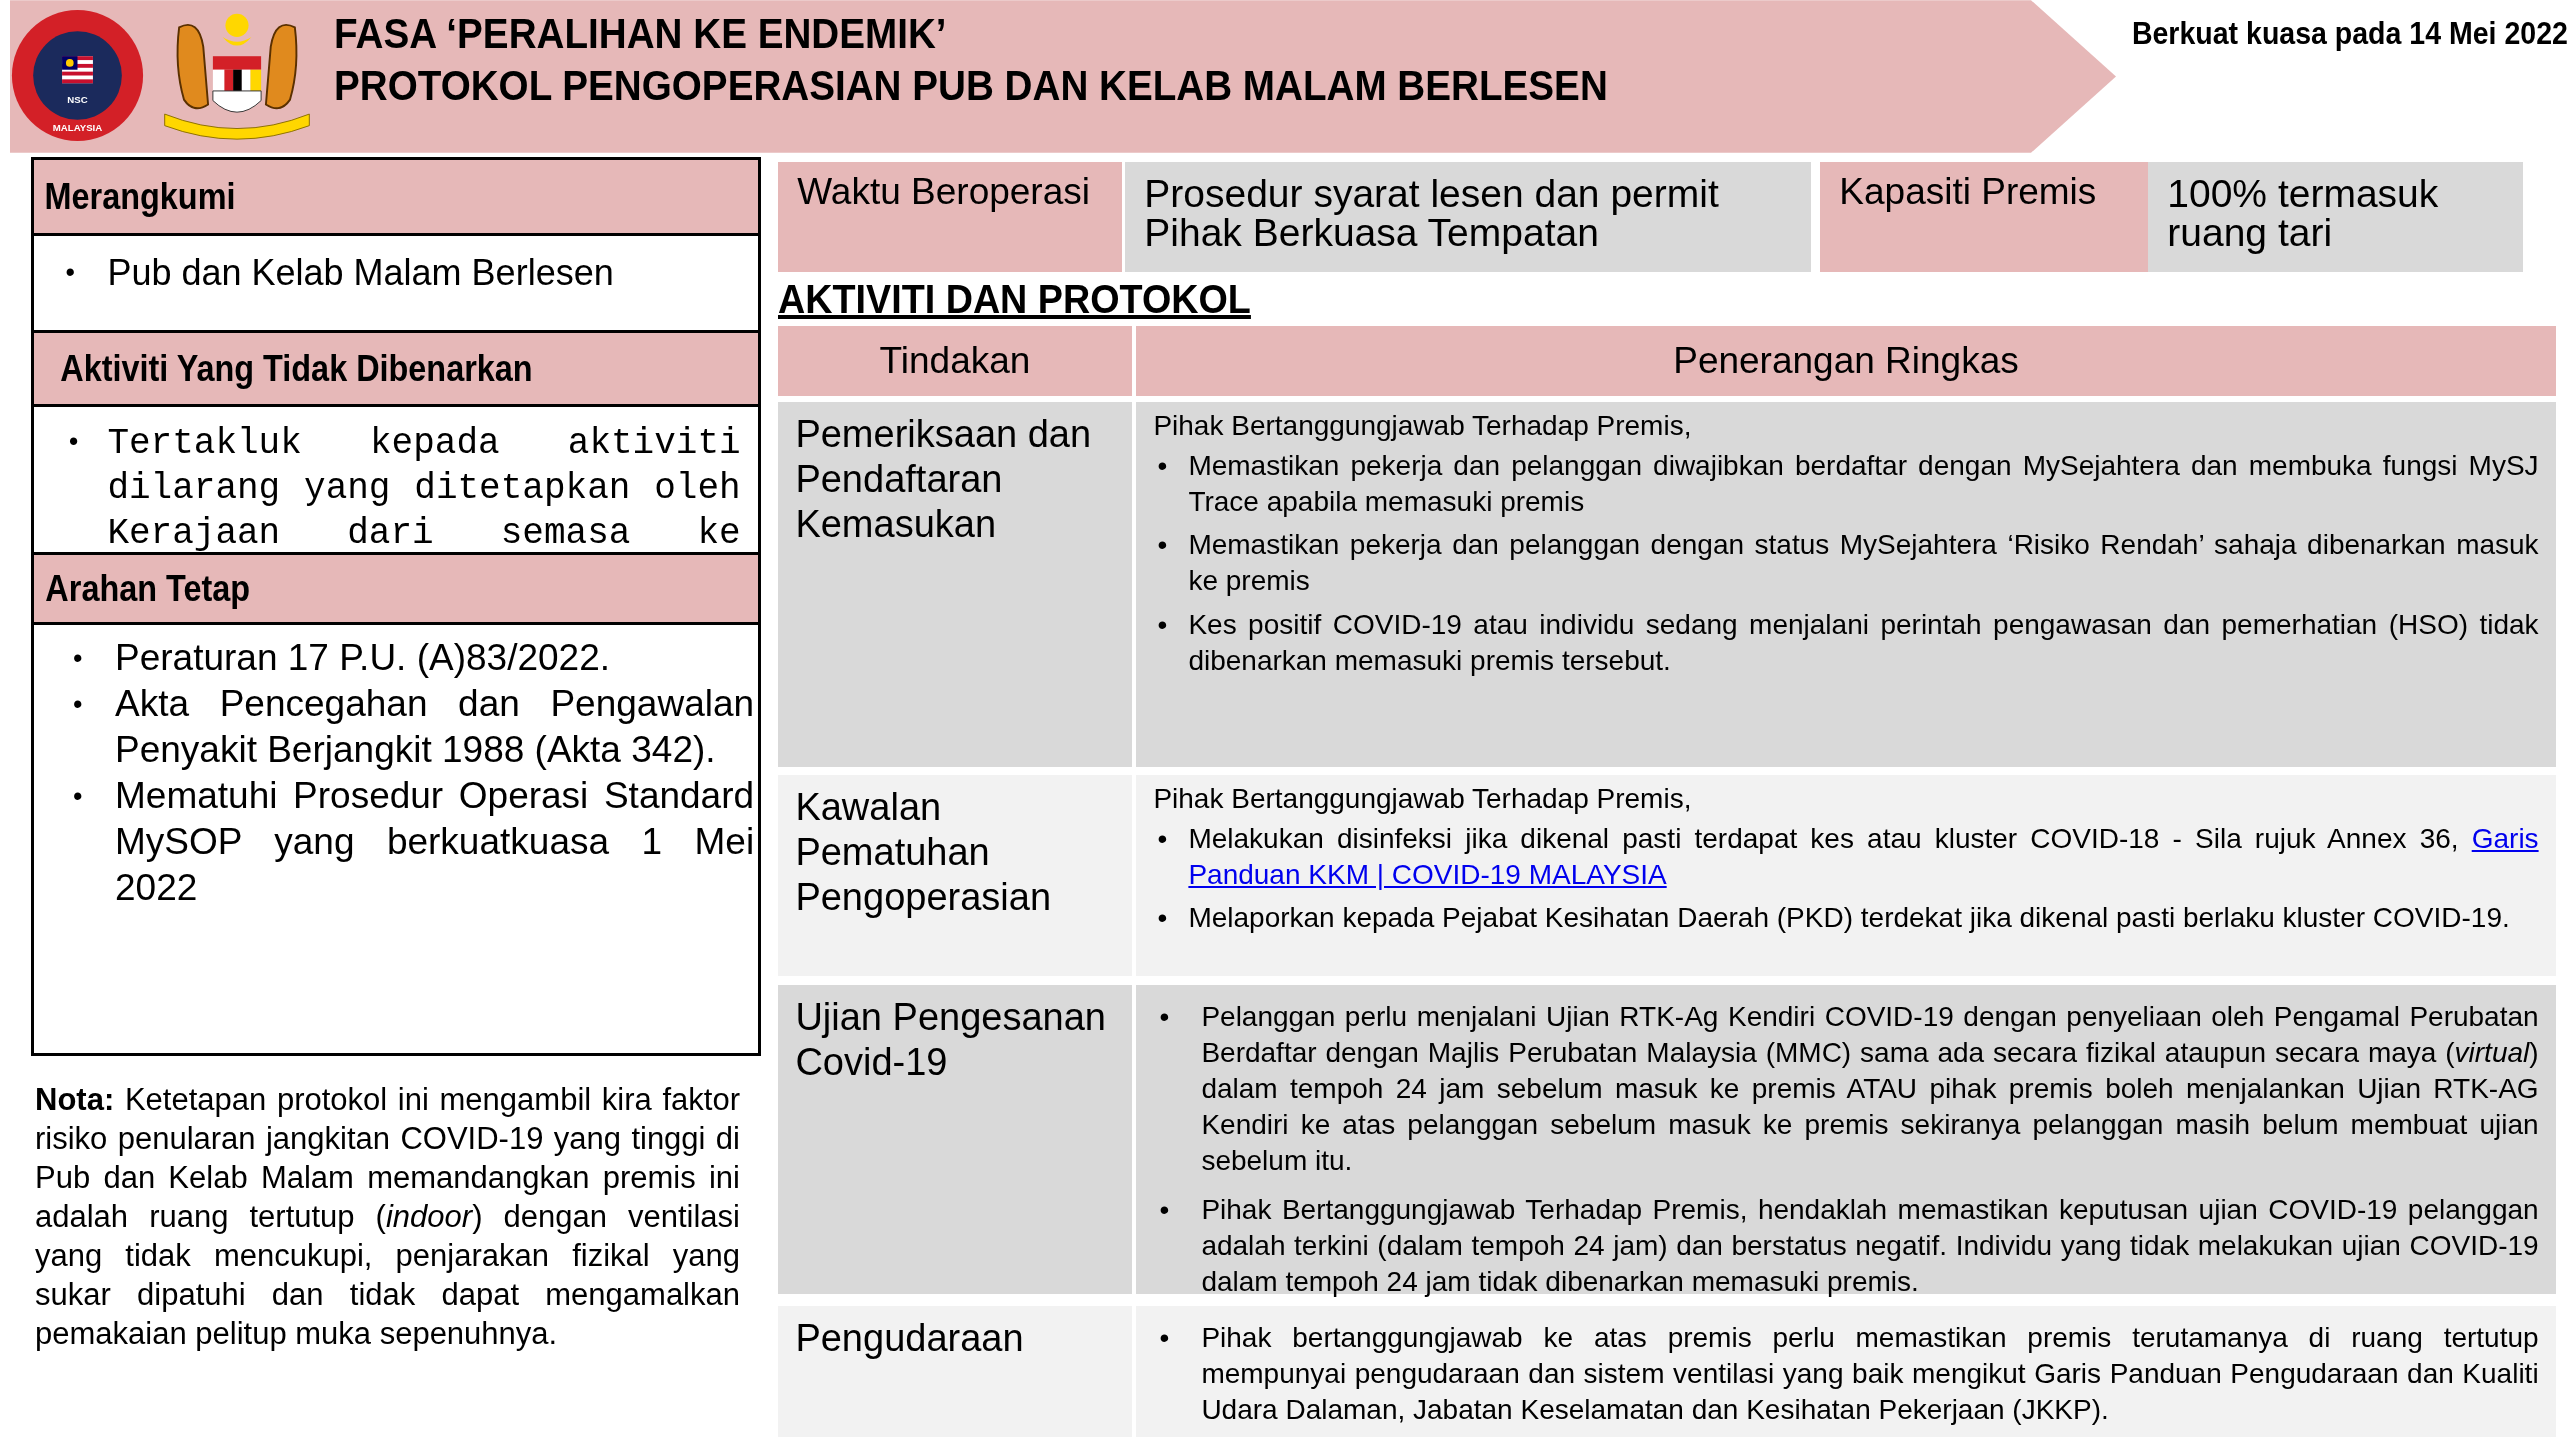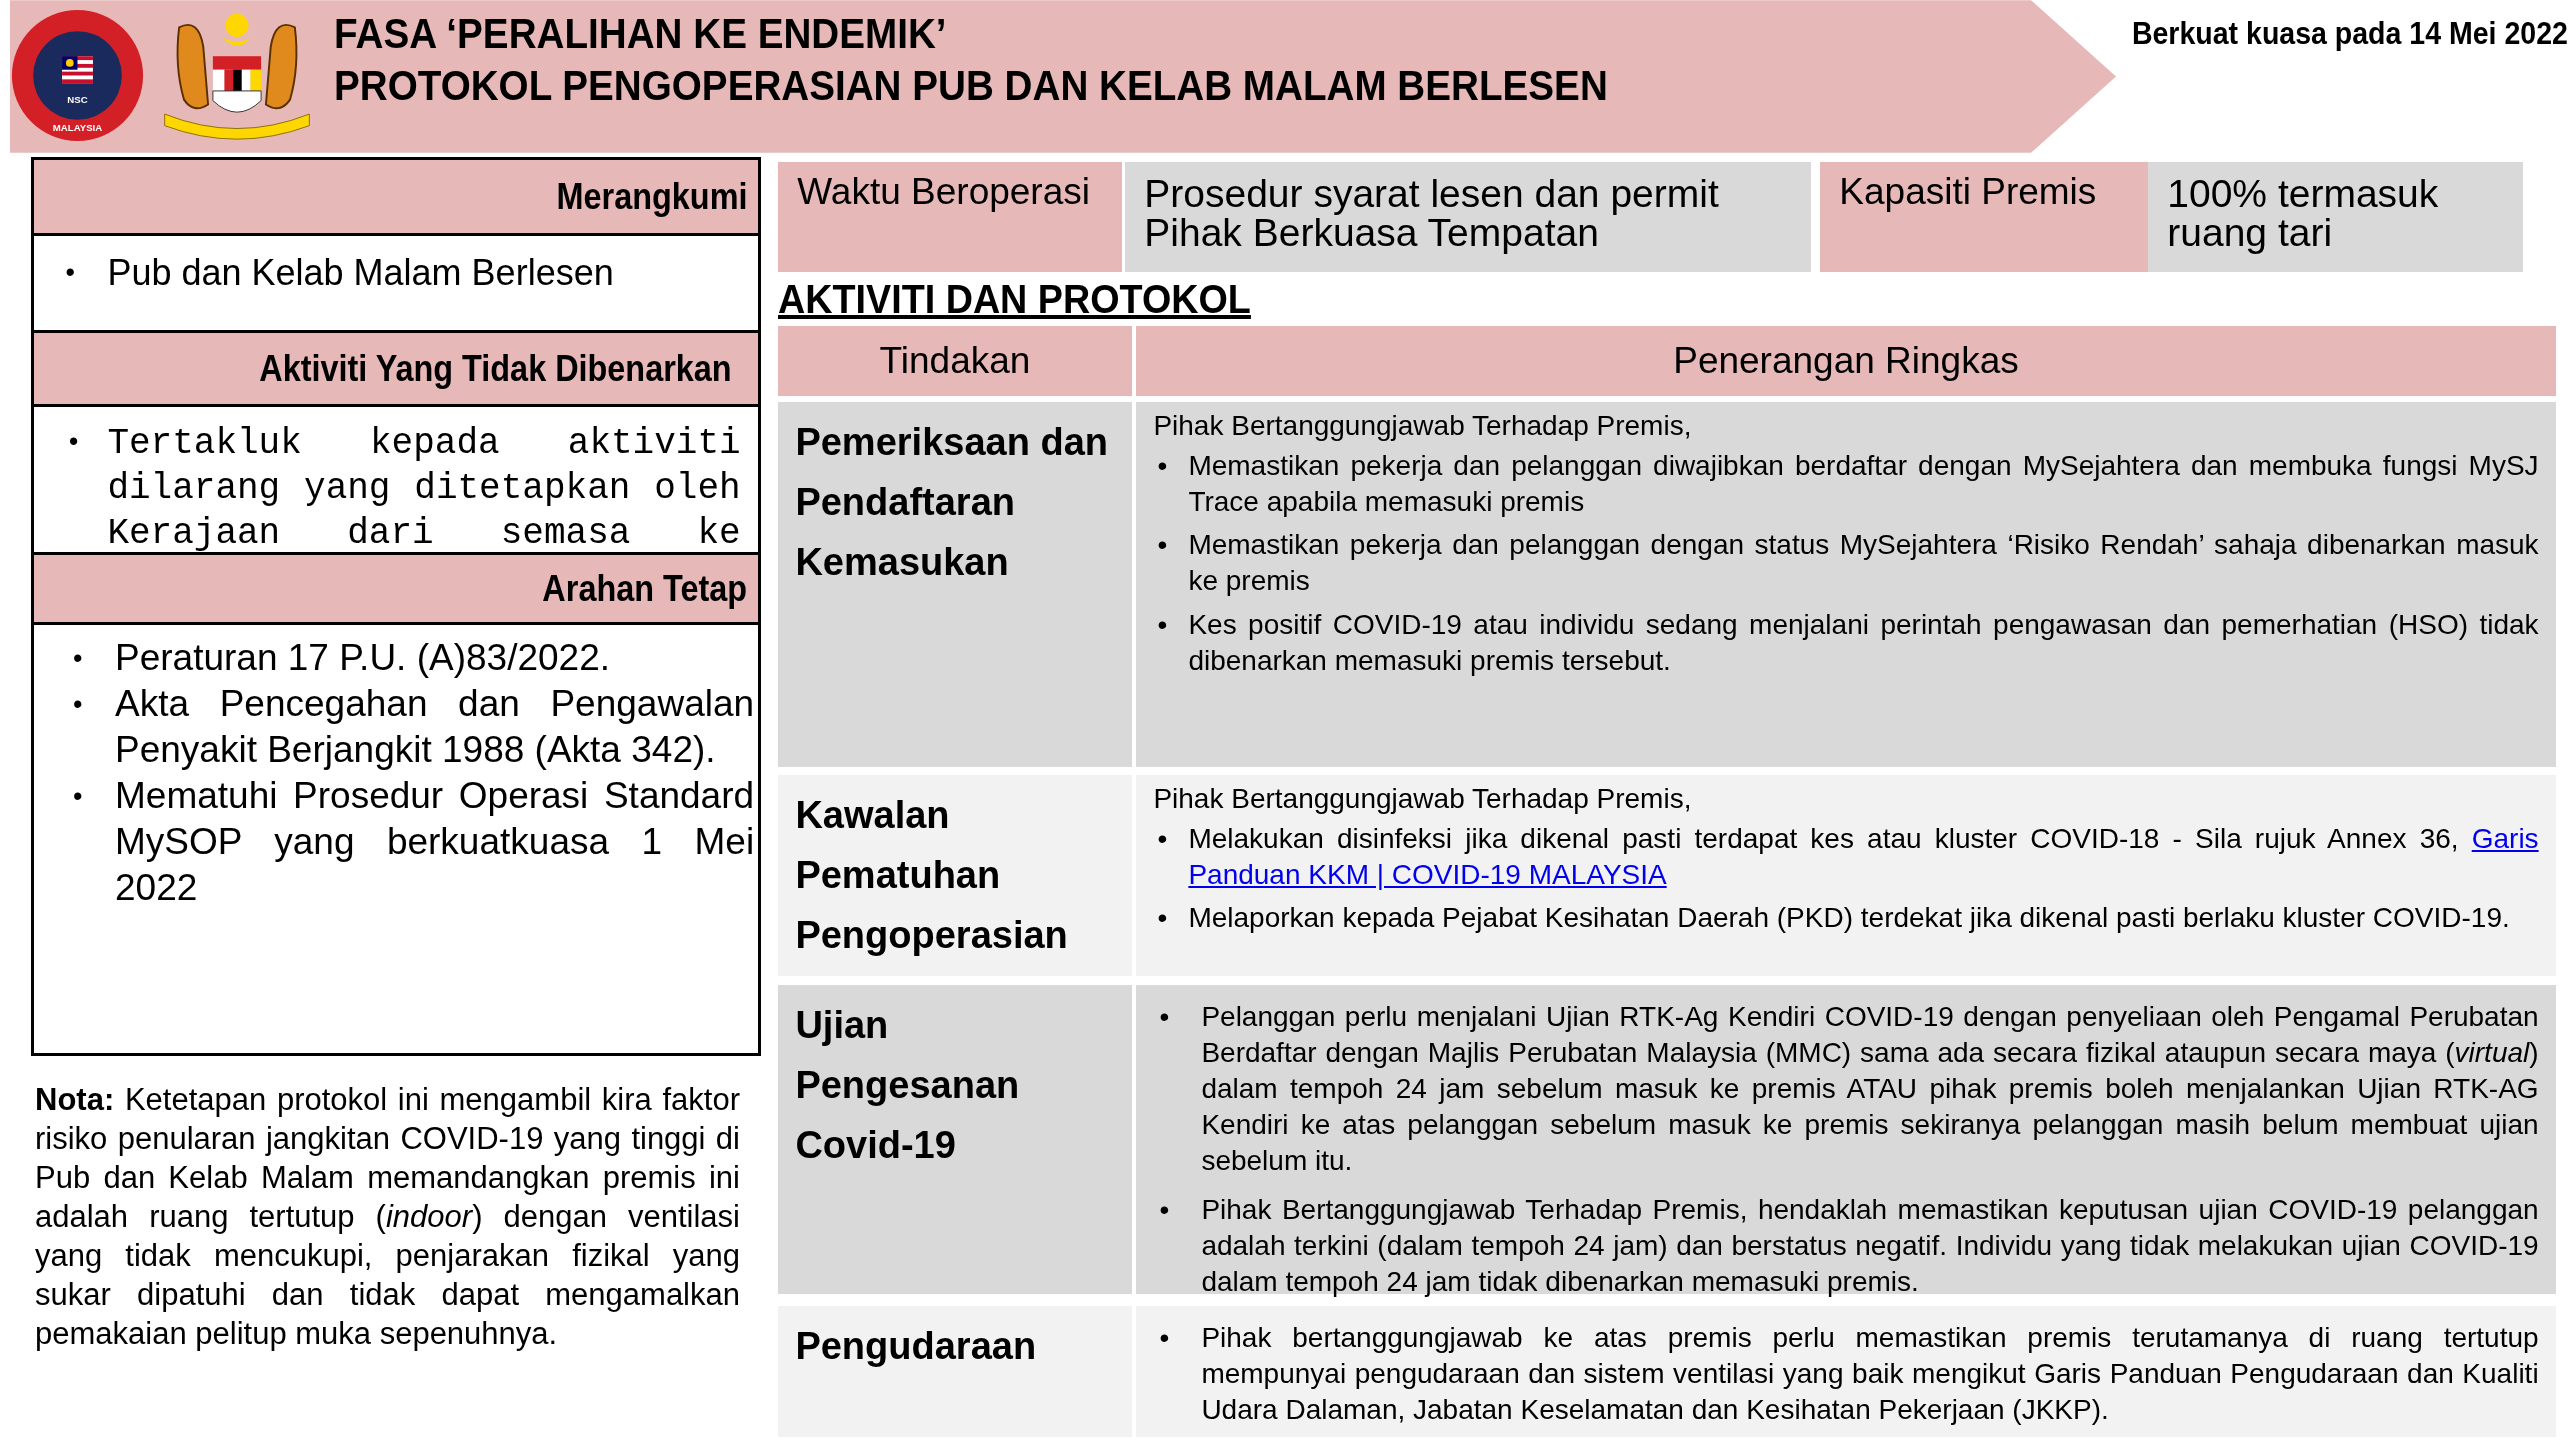--- a/index.html
+++ b/index.html
@@ -10,40 +10,40 @@
   #banner { left:9.7px; top:0; width:2106px; height:153px; }
   #banner svg { display:block; }
   .logo { position:absolute; top:7.7px; }
   #title1, #title2 { position:absolute; left:324px; font-weight:bold; font-size:42px; letter-spacing:0px; white-space:nowrap; transform:scaleX(0.92); transform-origin:left center; }
   #title1 { top:9.7px; }
   #title2 { top:62px; }
   #effective { position:absolute; right:7.7px; top:15.5px; font-weight:bold; font-size:31px; white-space:nowrap; transform:scaleX(0.92); transform-origin:right center; }
 
   
   .lbox { position:absolute; left:31px; width:730px; border:3.9px solid #000; border-top:none; box-sizing:border-box; }
-  .lhead { background:#e6b8b8; text-align:center; font-weight:bold; font-size:36px; box-sizing:border-box; border-top:3.9px solid #000; border-bottom:3.9px solid #000; display:flex; align-items:center; justify-content:flex-end; transform-origin:center; }
+  .lhead { background:#e6b8b8; text-align:center; font-weight:bold; font-size:36px; box-sizing:border-box; border-top:3.9px solid #000; border-bottom:3.9px solid #000; display:flex; align-items:center; justify-content:flex-start; transform-origin:center; }
   .lbody { font-size:36px; line-height:45px; padding:7.7px 17.4px 7.7px 17.4px; box-sizing:border-box; }
   .lbody ul { margin:0; padding:0 0 0 56px; list-style:none; }
   .lbody li { position:relative; text-align:justify; }
   .lbody li::before { content:"•"; position:absolute; left:-42px; font-size:27px; }
   .sx { display:inline-block; transform:scaleX(0.9); transform-origin:left center; }
   #nota { position:absolute; left:35px; top:1080px; width:705px; font-size:31px; line-height:39px; text-align:justify; }
 
   
   .info { position:absolute; top:162px; height:110px; box-sizing:border-box; font-size:37px; line-height:39px; padding:9.7px 19.3px; }
   .pink { background:#e6b8b8; }
   .grey { background:#d9d9d9; }
   .light { background:#f2f2f2; }
 
   #section-heading { position:absolute; left:778px; top:276px; font-size:41px; font-weight:bold; text-decoration:underline; text-decoration-thickness:3.9px; white-space:nowrap; transform:scaleX(0.92); transform-origin:left center; }
 
   
   .thead { position:absolute; top:326px; height:70px; font-size:37px; display:flex; align-items:center; justify-content:center; }
   .rcell { position:absolute; box-sizing:border-box; }
-  .tindakan { font-weight:bold; font-size:38px; line-height:60px; padding:9.7px 17.4px; }
+  .tindakan { font-weight:normal; font-size:38px; line-height:45px; padding:9.7px 17.4px; }
   .desc { font-size:28px; line-height:36px; padding:5.8px 17.4px 5.8px 17.4px; }
   .desc p { margin:0; }
   .desc ul { margin:3.9px 0 0 0; padding:0 0 0 35px; list-style:none; }
   .desc li { position:relative; text-align:justify; margin-bottom:7.7px; }
   .desc li::before { content:"•"; position:absolute; left:-31px; }
   .desc.wide ul { padding-left:48px; }
   .desc.wide li::before { left:-42px; }
   a.lnk { color:#0000ee; text-decoration:underline; }
 </style>
 </head>

